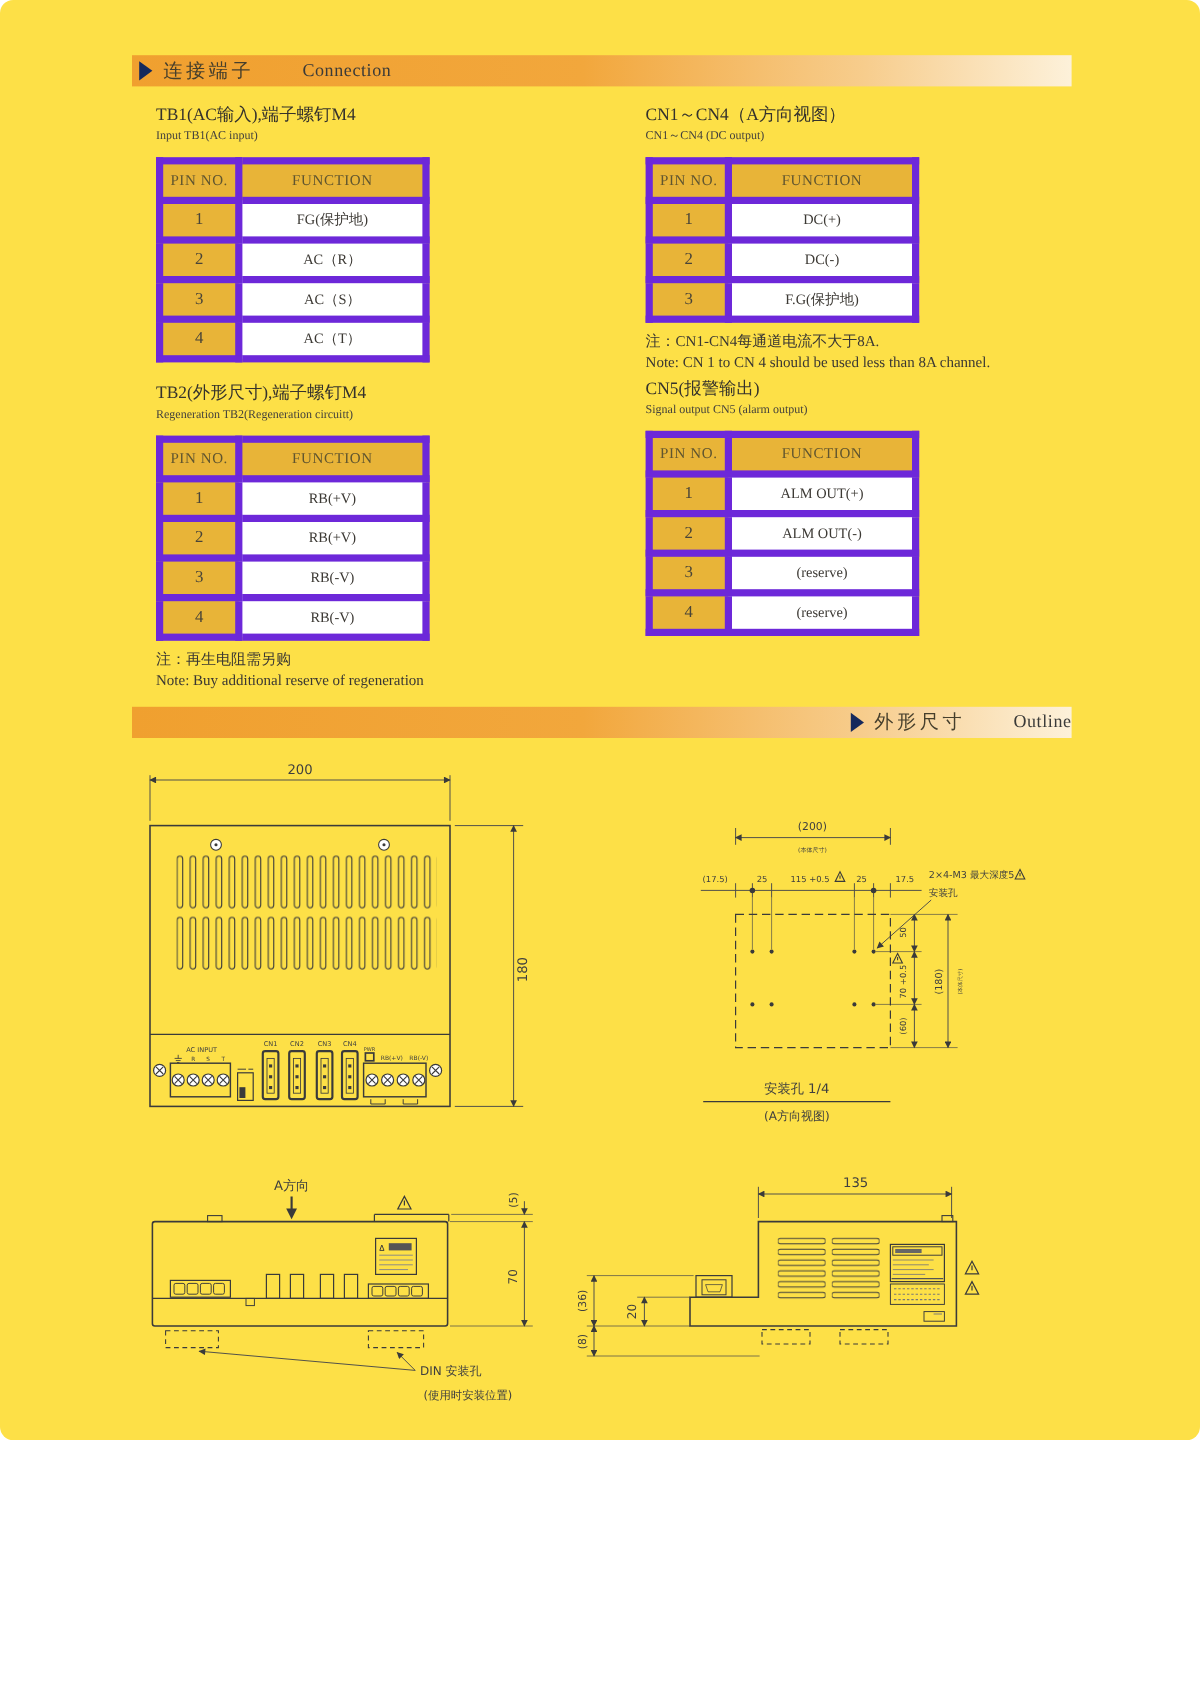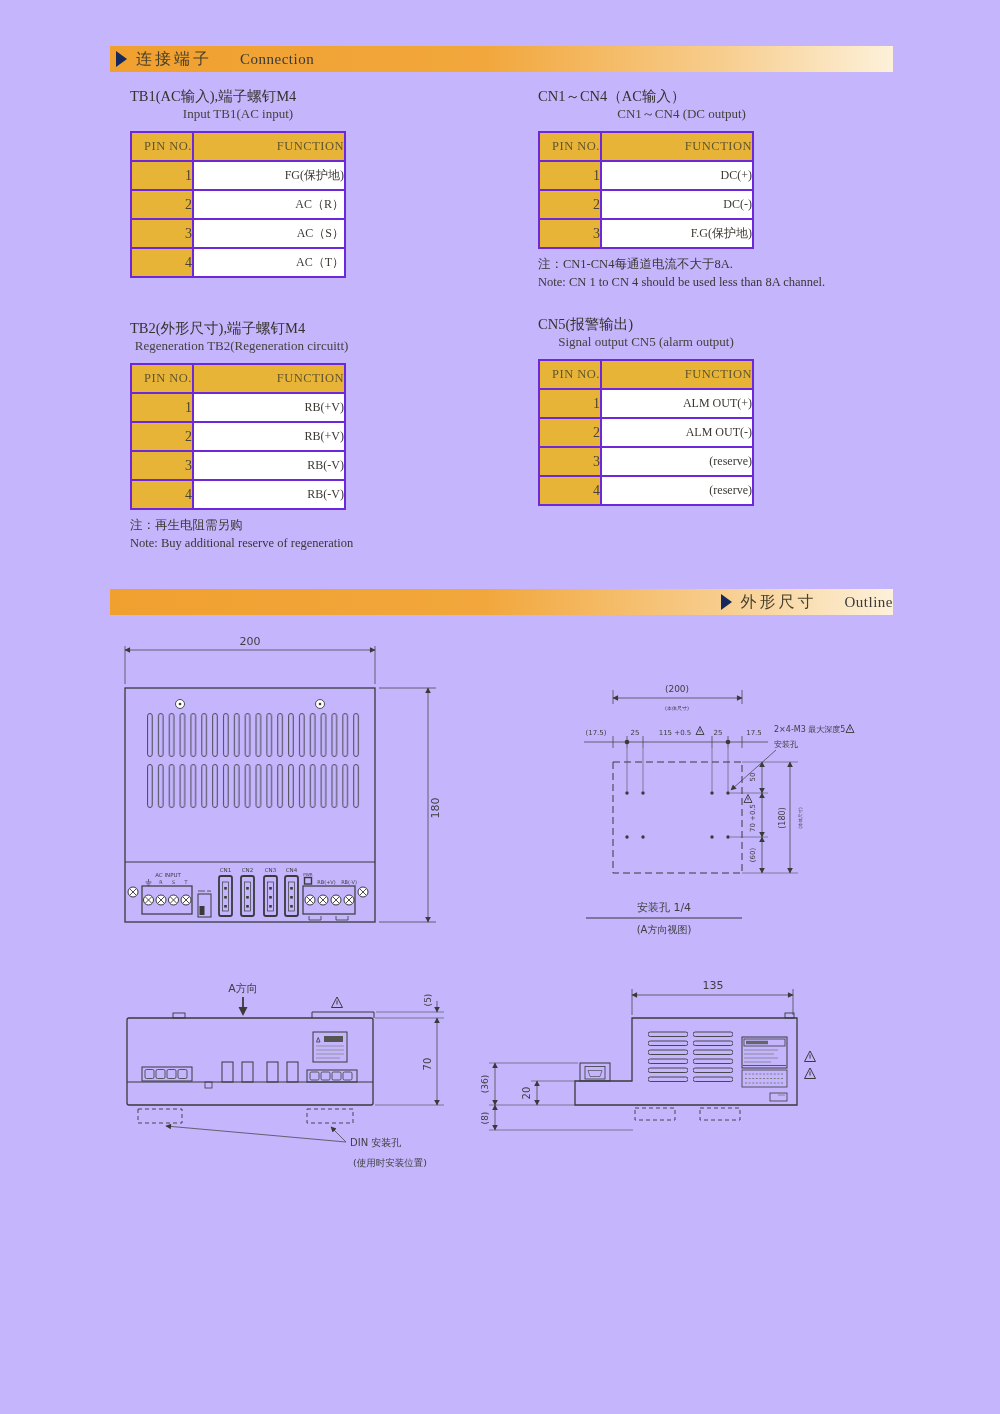--- a/index.html
+++ b/index.html
@@ -1,28 +1,28 @@
 <!DOCTYPE html>
 <html><head>
 <meta charset="utf-8">
 <style>
   html,body{margin:0;padding:0;background:#ffffff;}
-  .page{position:relative;width:1000px;height:1414px;background:#c4b5fd;
-        font-family:"Liberation Serif",serif;overflow:hidden;}
+  .page{position:relative;width:1000px;height:1200px;background:#fde047;
+        font-family:"Liberation Serif",serif;overflow:hidden;border-radius:11px;}
   .banner{position:absolute;left:110px;width:783px;height:26px;display:flex;align-items:center;
           background:linear-gradient(90deg,#f0a02f 0%,#f2a73c 48%,#f7cd8d 78%,#fdf1da 100%);}
   .banner .arrow{width:0;height:0;border-left:11px solid #16295c;
                  border-top:8px solid transparent;border-bottom:8px solid transparent;margin-left:6px;}
   .banner .zh{font-size:16px;color:#463f2c;margin-left:9px;letter-spacing:3px;}
-  .banner .en{font-size:15px;color:#3a3a38;margin-left:28px;letter-spacing:0.5px;}
+  .banner .en{font-size:15px;color:#3a3a38;margin-left:40px;letter-spacing:0.5px;}
   .tblock{position:absolute;}
   .cap-zh{font-size:14.5px;color:#35322c;line-height:17px;}
-  .cap-en{font-size:13px;color:#45423c;line-height:17px;text-align:center;}
+  .cap-en{font-size:10px;color:#45423c;line-height:17px;}
   table.pin{border-collapse:collapse;margin-top:9px;}
-  .pin th,.pin td{border:2px solid #6d28d9;text-align:right;font-weight:normal;height:27px;padding:0;}
+  .pin th,.pin td{border:6px solid #6d28d9;text-align:center;font-weight:normal;height:27px;padding:0;}
   .pin th{background:#e8b438;font-size:12.5px;color:#60552f;letter-spacing:0.5px;}
   .pin td.c1{background:#e8b438;font-size:14px;color:#494438;}
   .pin td.c2{background:#ffffff;font-size:12px;color:#3c3934;}
   th.c1,td.c1{width:60px;}
   th.c2,td.c2{width:150px;}
   .note{font-size:12.5px;color:#3a3733;line-height:17.5px;margin-top:7px;}
   svg text{font-family:"DejaVu Sans",sans-serif;fill:#3f3f3f;}
   .drw{position:absolute;}
 </style>
 </head>
@@ -59,21 +59,21 @@
           </tr>
       <tr>
         <td class="c1">4</td>
         <td class="c2">AC（T）</td>
           </tr>
     </tbody>
       </table>
   </div>
 
   <div class="tblock" style="left:538px;top:88px;">
-    <div class="cap-zh">CN1～CN4（AC输入）</div>
+    <div class="cap-zh">CN1～CN4（A方向视图）</div>
     <div class="cap-en">CN1～CN4 (DC output)</div>
     <table class="pin">
       <tbody>
           <tr>
         <th class="c1">PIN NO.</th>
         <th class="c2">FUNCTION</th>
       </tr>
       <tr>
         <td class="c1">1</td>
         <td class="c2">DC(+)</td>

